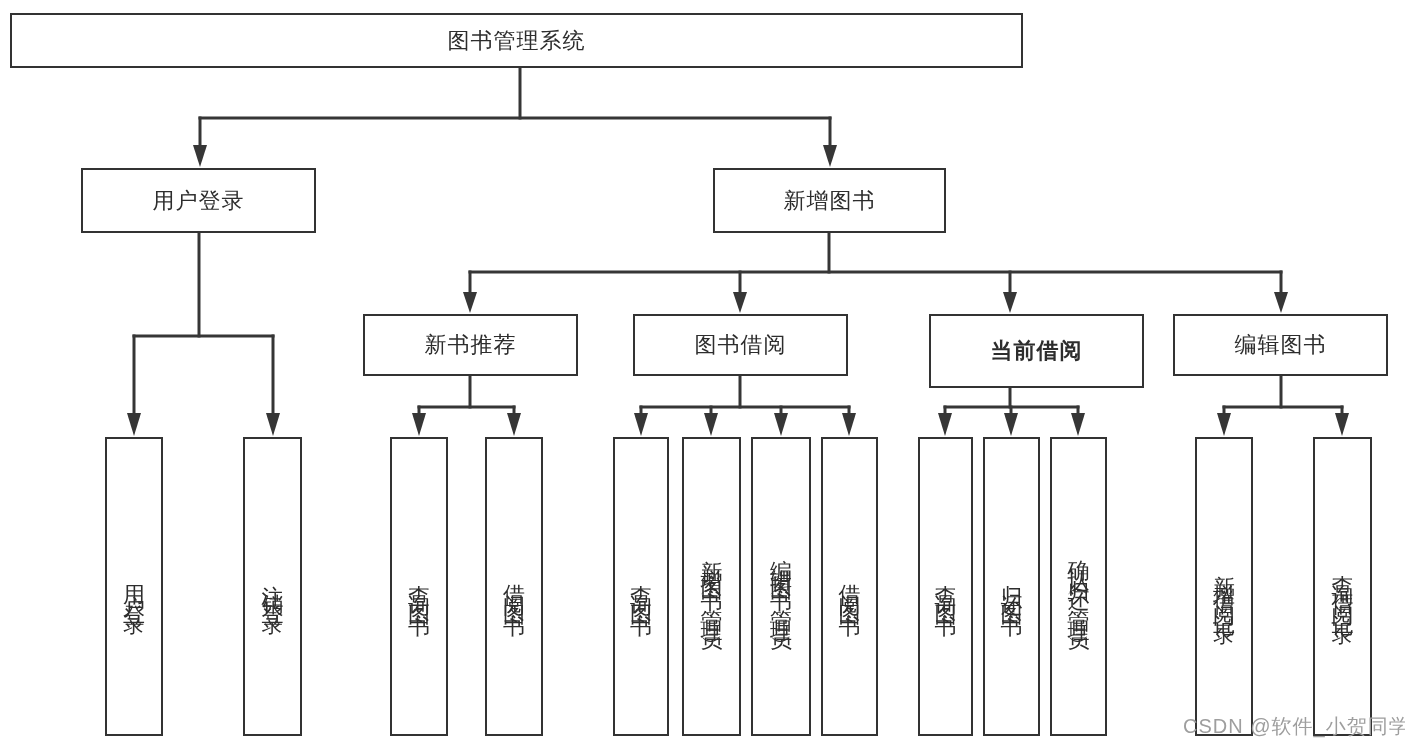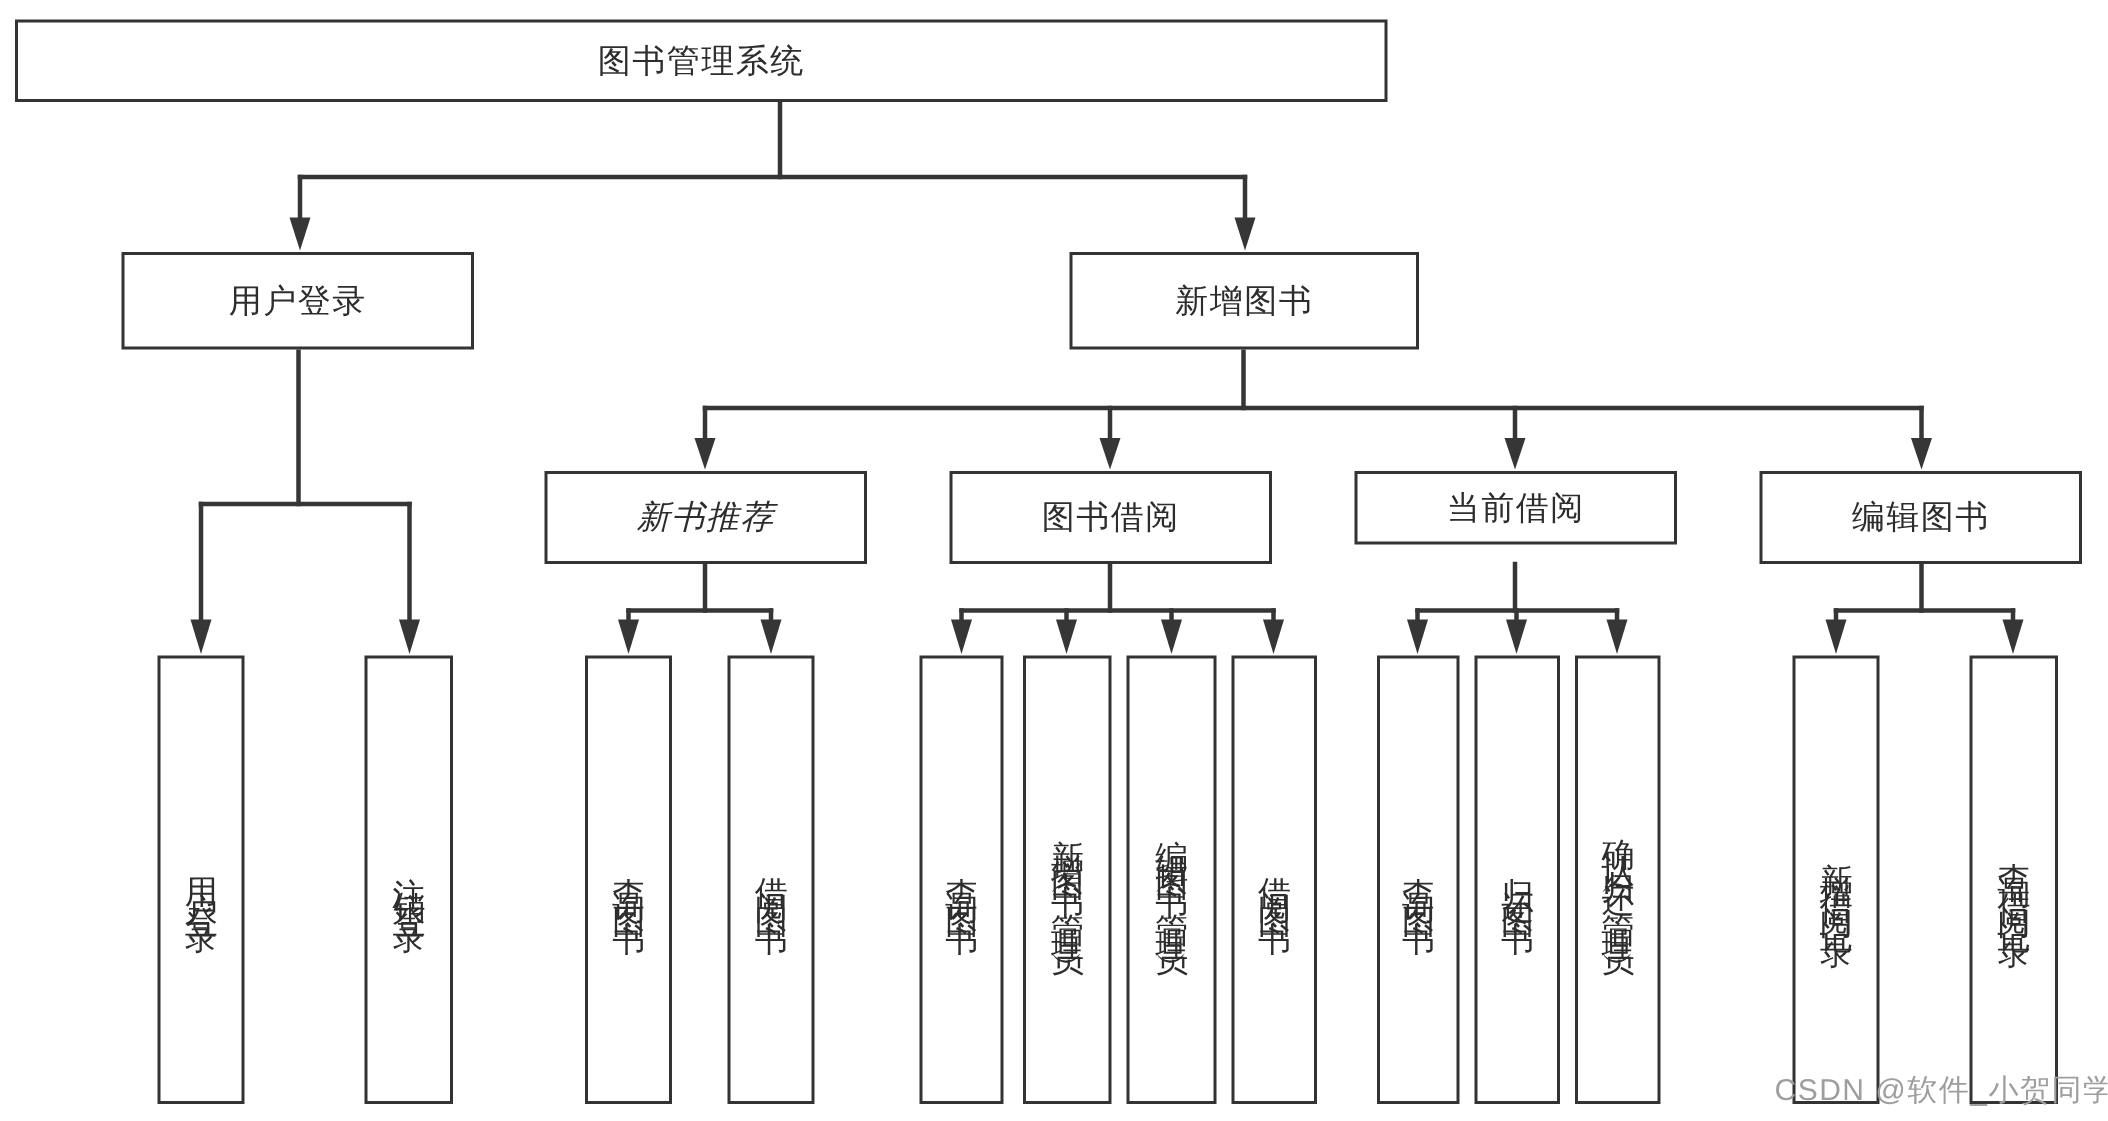--- a/index.html
+++ b/index.html
@@ -142,28 +142,28 @@
     <g>
       <path d="M1281 376 V407"></path>
       <path d="M1224 407 H1342"></path>
       <path d="M1224 407 V414"></path>
       <polygon points="1217,413 1231,413 1224,436"></polygon>
       <path d="M1342 407 V414"></path>
       <polygon points="1335,413 1349,413 1342,436"></polygon>
     </g>
   </svg>
 
-  <div class="box" style="left:10px;top:13px;width:915px;height:55px;">图书管理系统</div>
+  <div class="box" style="left:10px;top:13px;width:1013px;height:55px;">图书管理系统</div>
 
   <div class="box" style="left:81px;top:168px;width:235px;height:65px;">用户登录</div>
   <div class="box" style="left:713px;top:168px;width:233px;height:65px;">新增图书</div>
 
-  <div class="box" style="left:363px;top:314px;width:215px;height:62px;font-style:italic;">新书推荐</div>
+  <div class="box" style="left:363px;top:314px;width:215px;height:62px;">新书推荐</div>
   <div class="box" style="left:633px;top:314px;width:215px;height:62px;">图书借阅</div>
-  <div class="box" style="left:903px;top:314px;width:215px;height:49px;">当前借阅</div>
+  <div class="box" style="left:929px;top:314px;width:215px;height:74px;font-weight:bold;">当前借阅</div>
   <div class="box" style="left:1173px;top:314px;width:215px;height:62px;">编辑图书</div>
 
   <div class="box vbox" style="left:105px;top:437px;width:58px;height:299px;">
     <span>用户登录</span>
   </div>
   <div class="box vbox" style="left:243px;top:437px;width:59px;height:299px;">
     <span>注销登录</span>
   </div>
 
   <div class="box vbox" style="left:390px;top:437px;width:58px;height:299px;">

